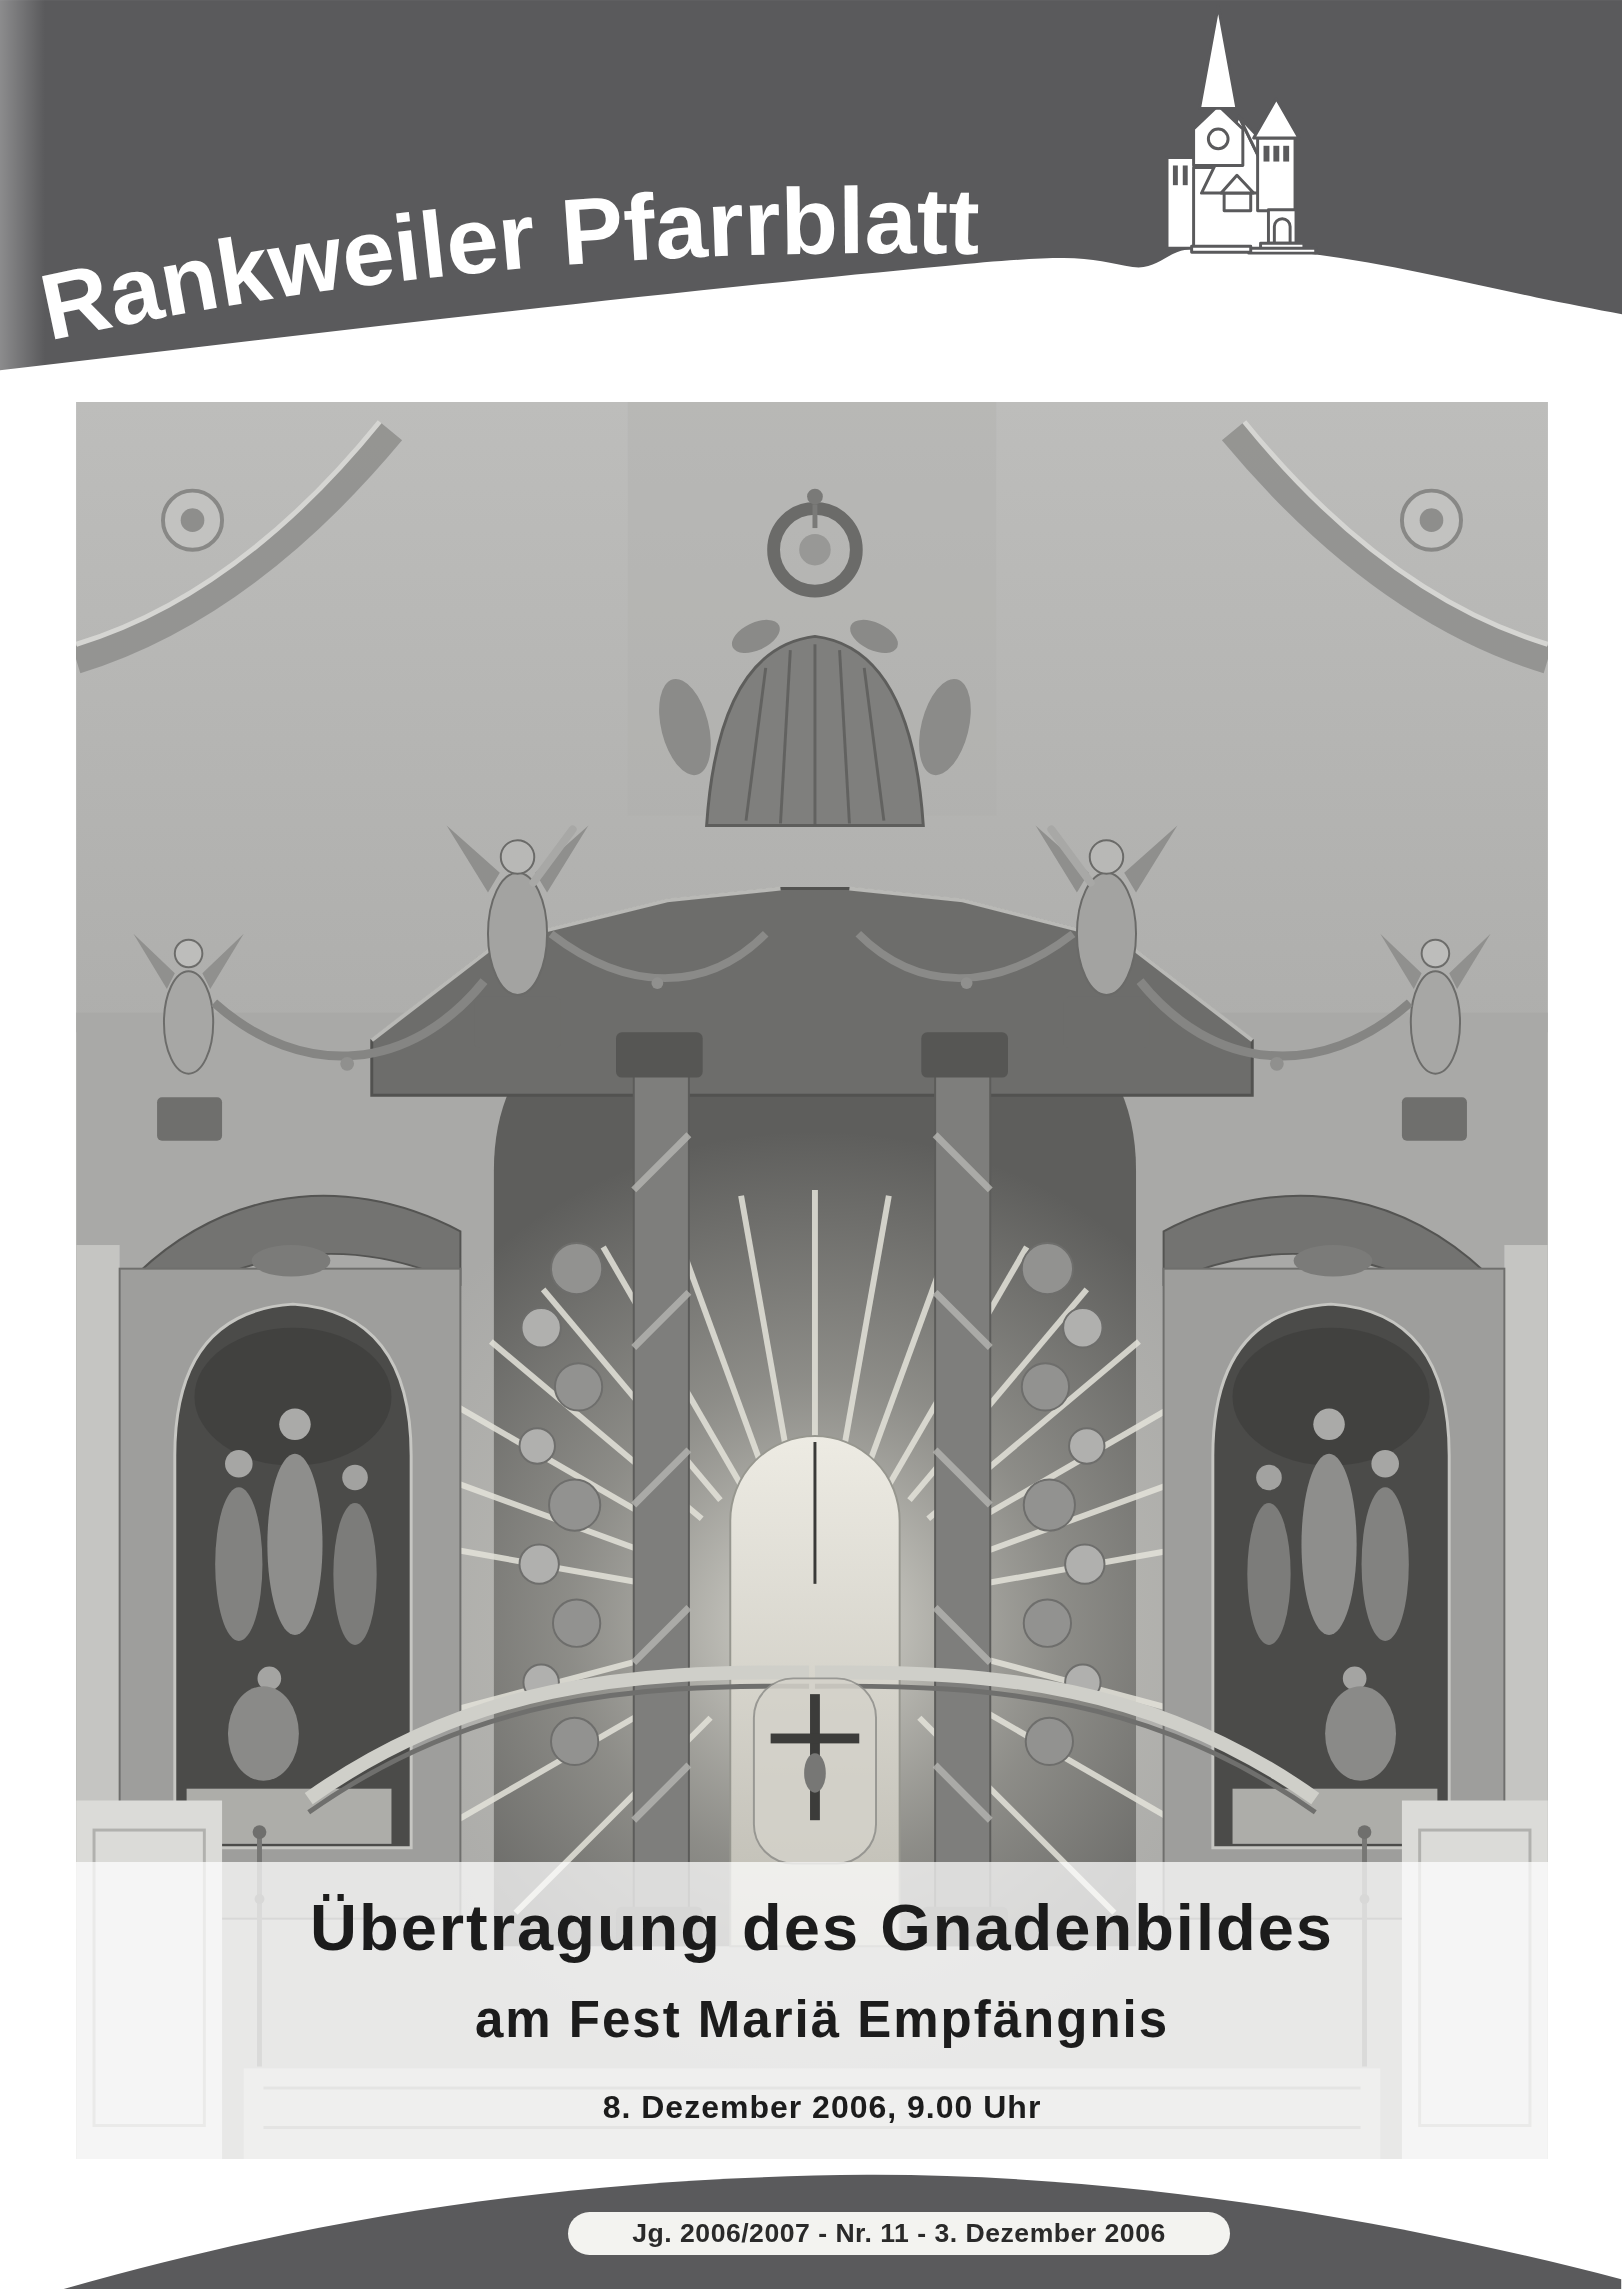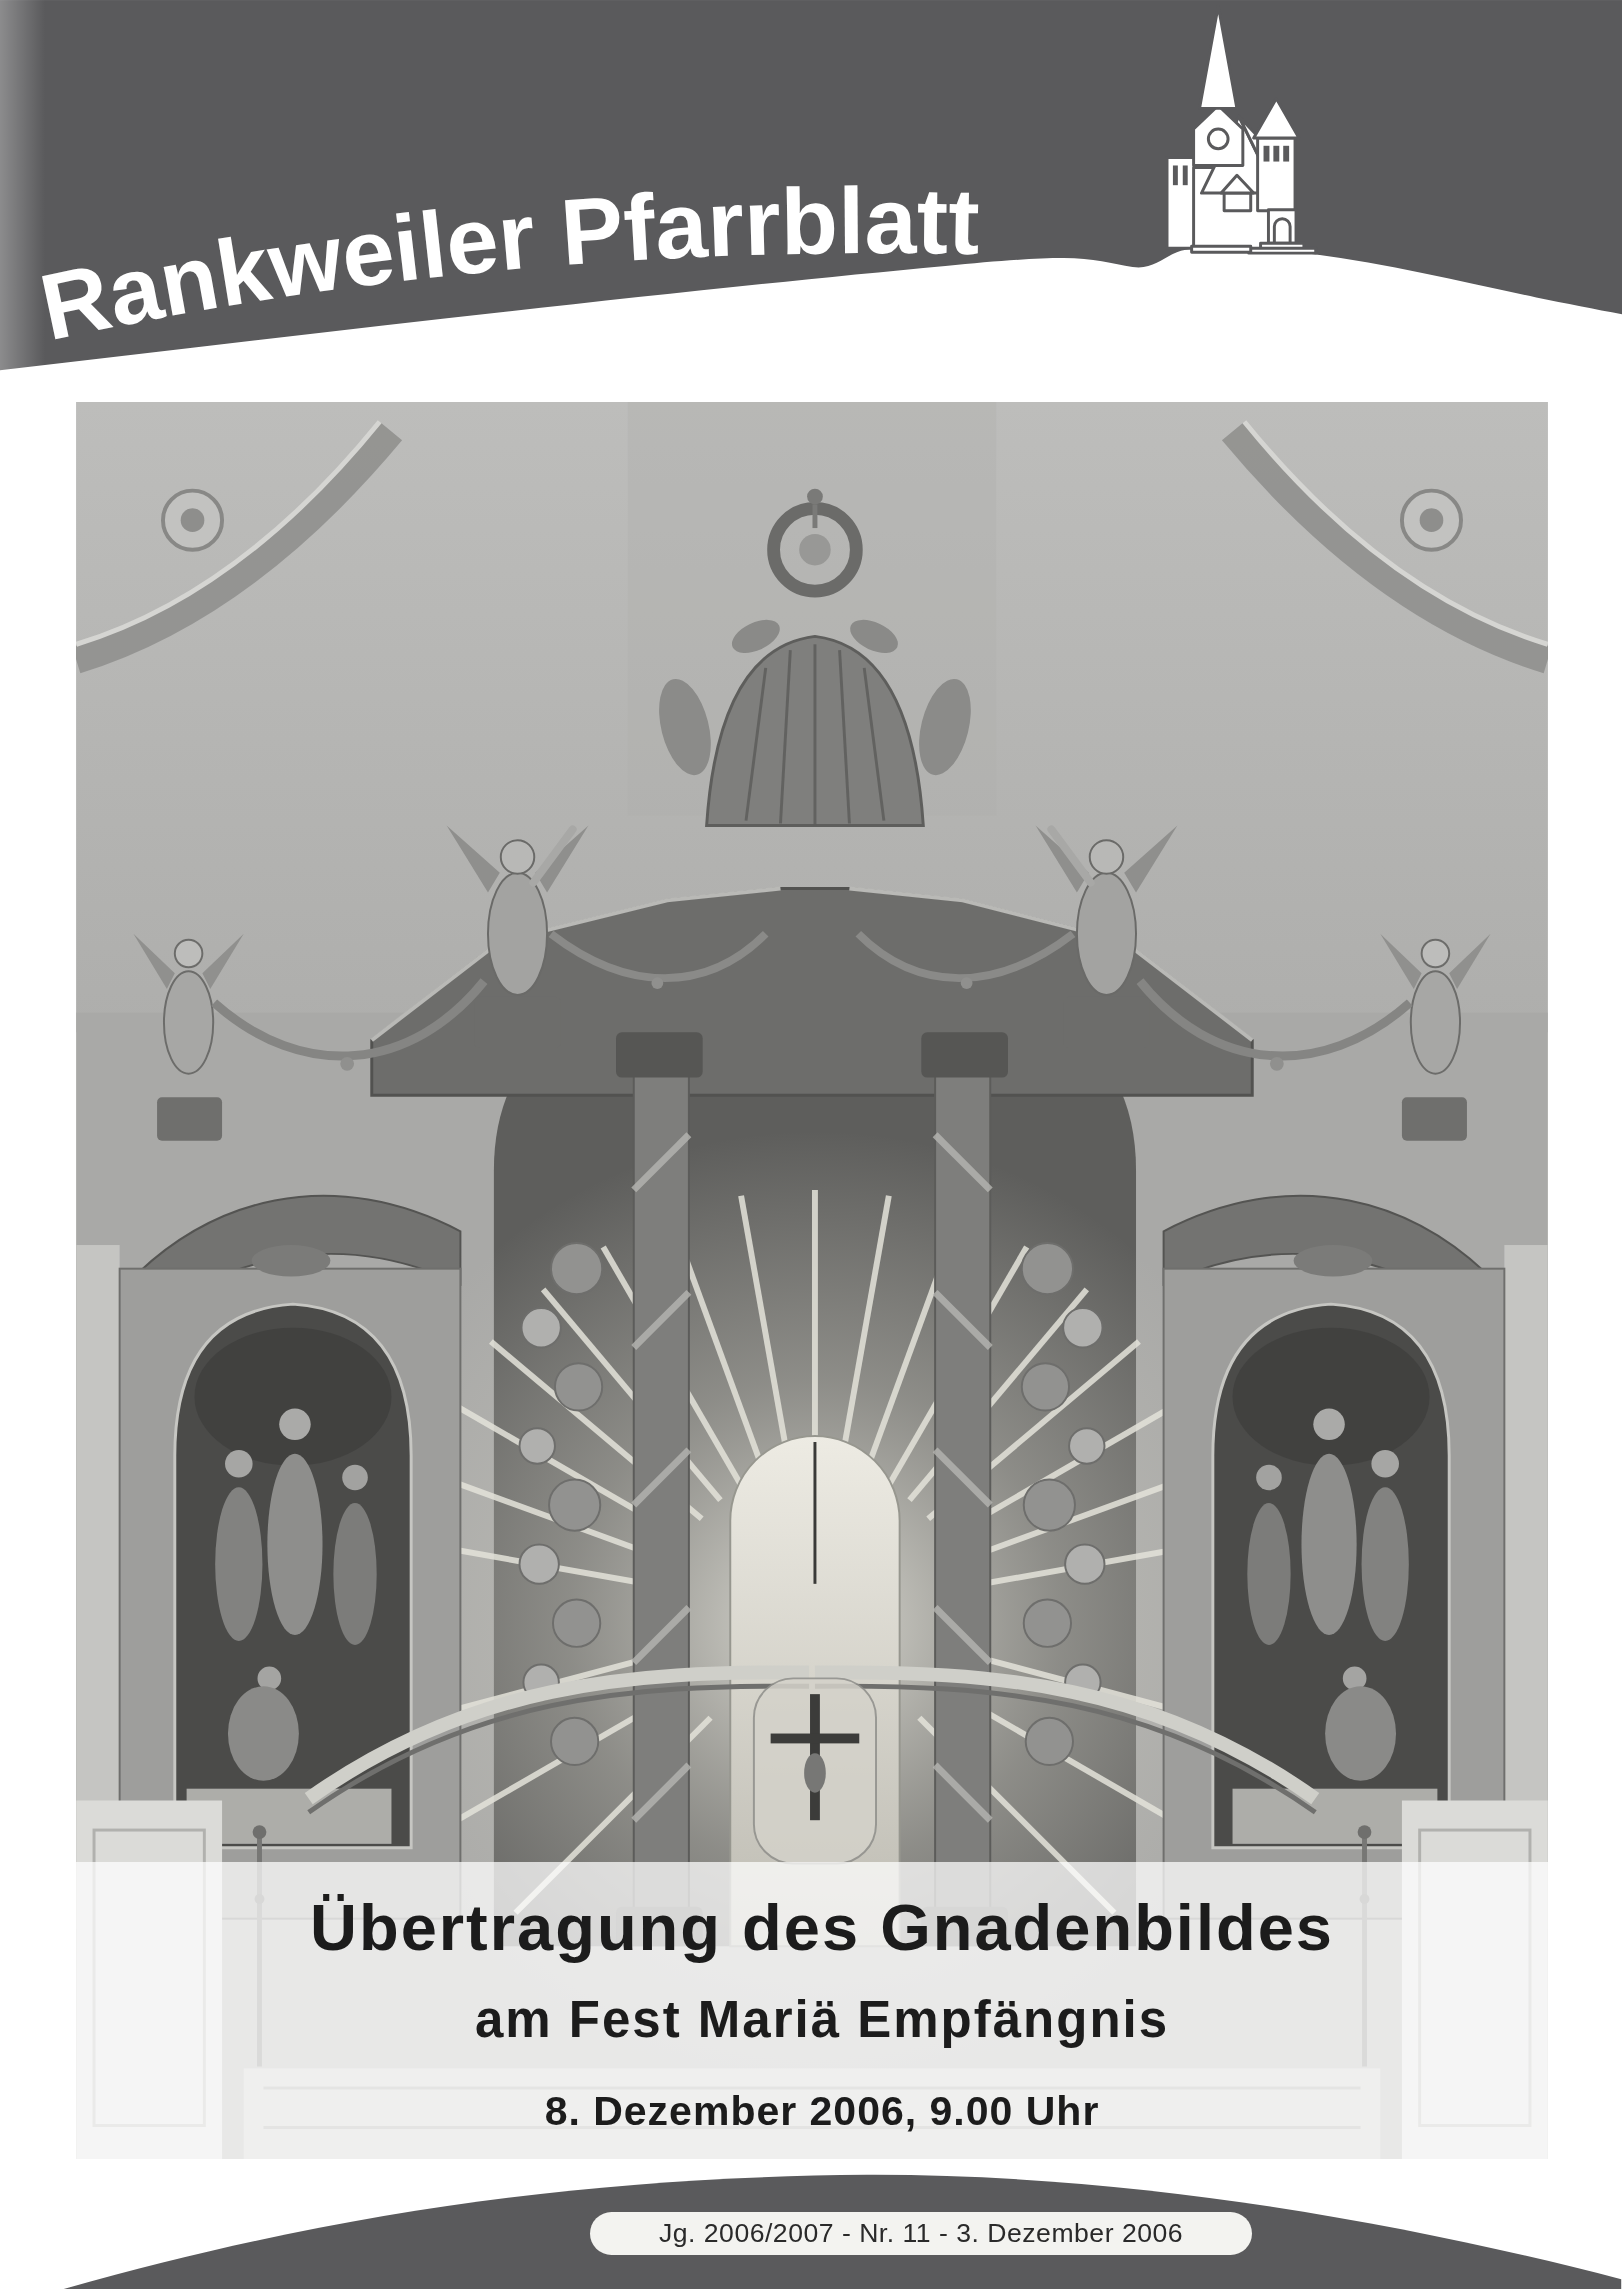--- a/index.html
+++ b/index.html
@@ -7,25 +7,25 @@
         font-family:"Liberation Sans","DejaVu Sans",sans-serif;}
   .masthead-svg{position:absolute;left:0;top:0;display:block;}
   .photo-wrap{position:absolute;left:76px;top:402px;width:1472px;height:1757px;}
   .photo-wrap svg{display:block;}
   .caption{position:absolute;left:76px;top:1862px;width:1472px;height:297px;
            background:rgba(255,255,255,0.73);padding-left:20px;}
   .cap-line{position:absolute;left:0;width:100%;text-align:center;line-height:1;
             color:#1c1c1c;font-weight:bold;white-space:nowrap;}
   .cap-l1{top:33px;font-size:65px;letter-spacing:2px;}
   .cap-l2{top:132px;font-size:51px;letter-spacing:2px;}
-  .cap-l3{top:229px;font-size:41px;letter-spacing:1px;}
+  .cap-l3{top:229px;font-size:32px;letter-spacing:1px;}
   .bottom-arc{position:absolute;left:0;top:2167px;display:block;}
-  .pill{position:absolute;left:590px;top:2212px;width:662px;height:43px;border-radius:21.7px;
+  .pill{position:absolute;left:568px;top:2212px;width:662px;height:43px;border-radius:21.7px;
         background:#f3f3f0;display:flex;align-items:center;justify-content:center;
-        font-size:26.6px;font-weight:normal;color:#2a2a2a;letter-spacing:0.5px;white-space:nowrap;}
+        font-size:26.6px;font-weight:bold;color:#2a2a2a;letter-spacing:0.5px;white-space:nowrap;}
   .edge-glow{position:absolute;left:0;top:0;width:45px;height:100%;pointer-events:none;
         background:linear-gradient(90deg,rgba(255,255,255,0.30),rgba(255,255,255,0));}
 </style>
 </head>
 <body>
 
 <div class="page">
 
   <svg class="masthead-svg" width="1622" height="394" viewBox="0 0 1647 400">
 

